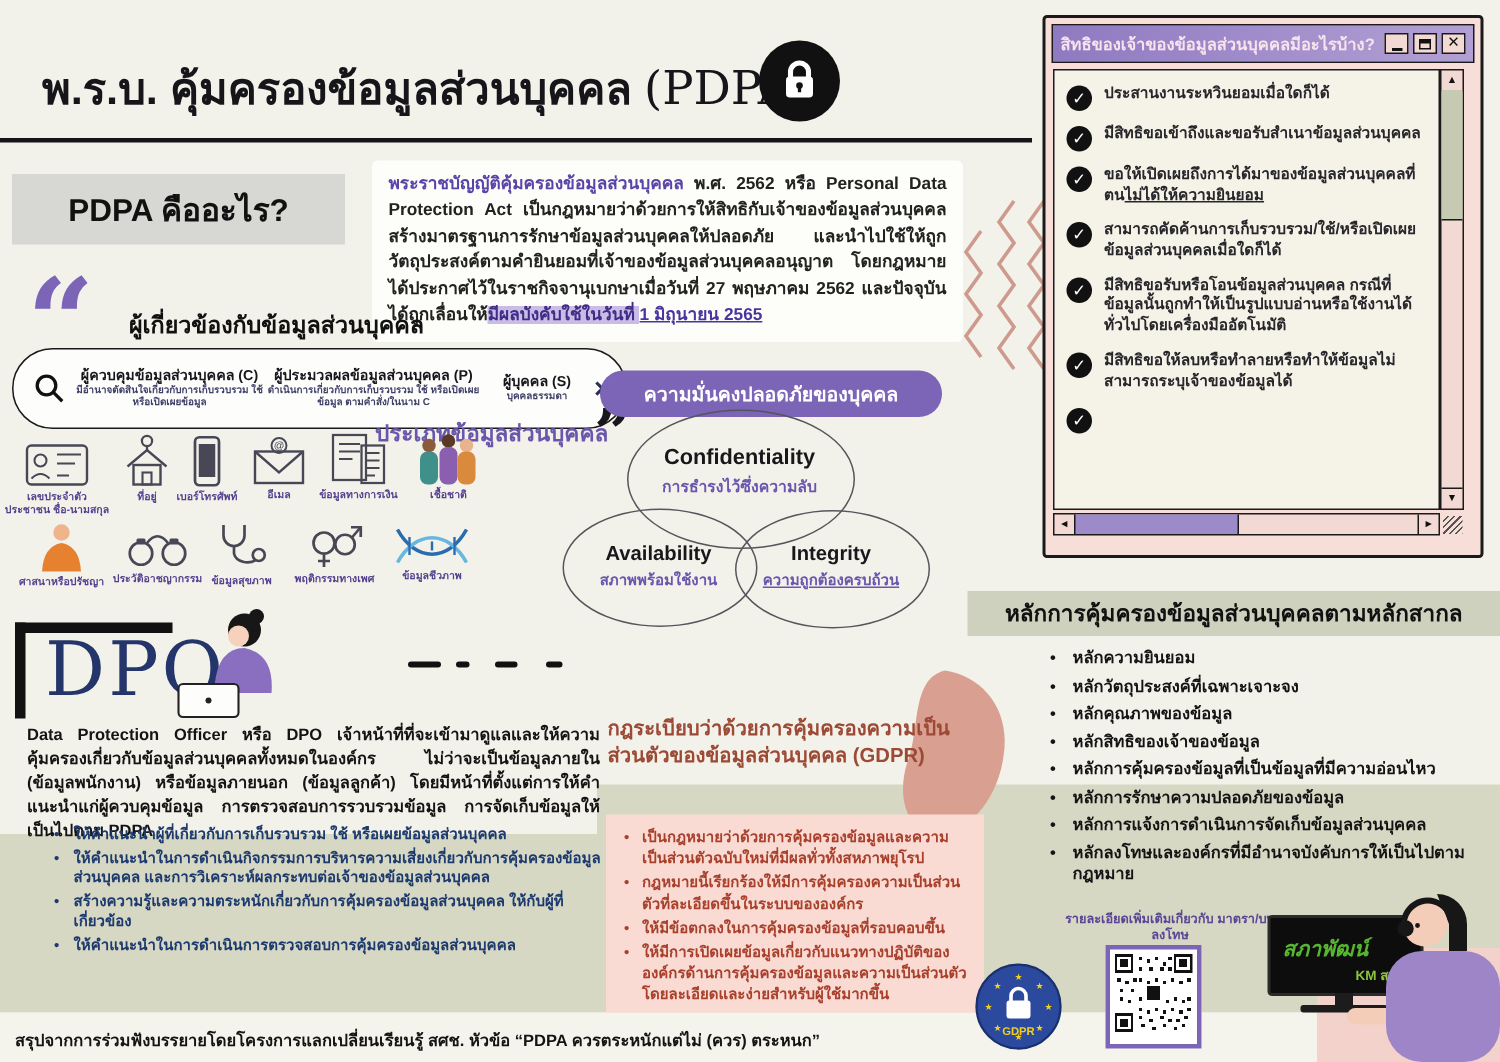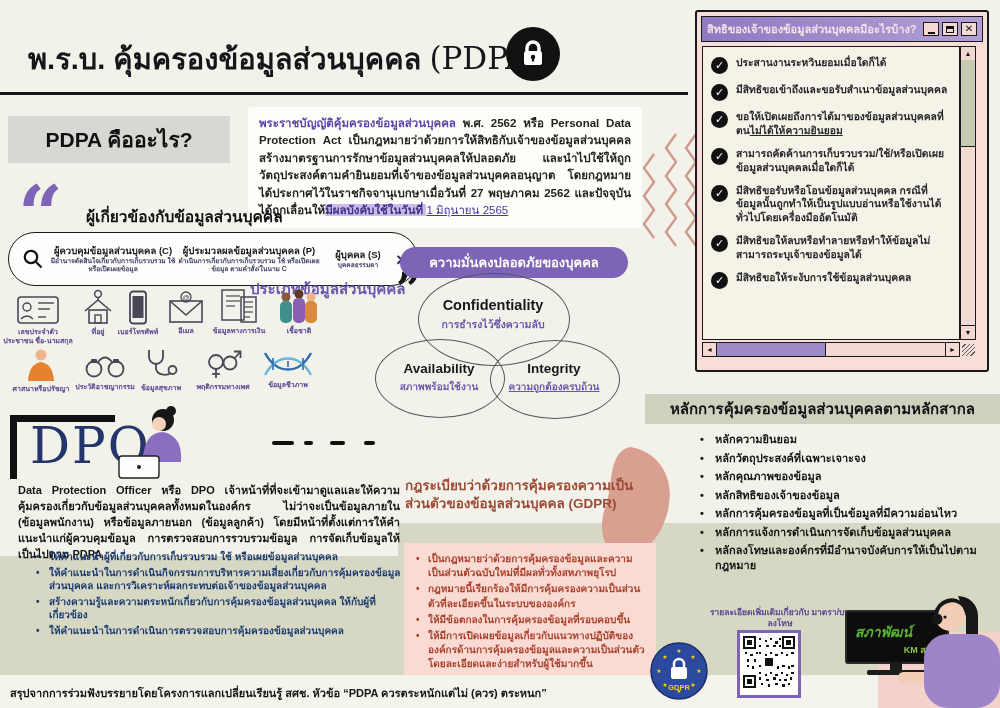--- a/index.html
+++ b/index.html
@@ -35,21 +35,21 @@
   .s-x{font-size:19px;font-weight:bold;color:#2b2f55;line-height:1;}
 
   
   .icon-item{position:absolute;transform:translateX(-50%);display:flex;flex-direction:column;align-items:center;text-align:center;}
   .icon-label{font-size:7px;font-weight:bold;color:#54418f;line-height:1.25;margin-top:3px;}
 
   
   .introbox{background:#fdfdf9;border-radius:4px;padding:8px 11px;font-size:11.5px;font-weight:600;color:#222;line-height:1.52;text-align:justify;}
   .introbox .lead{color:#5b44a8;font-weight:bold;}
   .introbox .hl{background:#c9bce7;color:#3f2d86;font-weight:bold;}
-  .introbox .datelink{color:#4a35a0;font-weight:normal;text-decoration:underline;}
+  .introbox .datelink{color:#4a35a0;font-weight:bold;text-decoration:underline;}
 
   
   .pill{background:#7c64b6;border-radius:17px;color:#fff;font-weight:bold;font-size:13px;display:flex;align-items:center;justify-content:center;}
   .venn{border:1.3px solid #55555c;border-radius:50%;background:transparent;}
   .venn-title{font-weight:bold;color:#18181c;transform:translateX(-50%);white-space:nowrap;}
   .venn-sub{font-weight:bold;color:#6a57ad;transform:translateX(-50%);white-space:nowrap;font-size:10px;}
 
   
   .dpo-word{font-family:"DejaVu Serif",serif;font-size:50px;color:#24356b;letter-spacing:2px;line-height:1;}
   .dash{background:#111;height:4px;border-radius:2px;}
@@ -369,21 +369,20 @@
       <div class="witem">
         <div class="wcheck">✓</div>
         <div class="wtext">มีสิทธิขอรับหรือโอนข้อมูลส่วนบุคคล กรณีที่ข้อมูลนั้นถูกทำให้เป็นรูปแบบอ่านหรือใช้งานได้ทั่วไปโดยเครื่องมืออัตโนมัติ</div>
       </div>
       <div class="witem">
         <div class="wcheck">✓</div>
         <div class="wtext">มีสิทธิขอให้ลบหรือทำลายหรือทำให้ข้อมูลไม่สามารถระบุเจ้าของข้อมูลได้</div>
       </div>
       <div class="witem">
         <div class="wcheck">✓</div>
-        <div class="wtext">มีสิทธิขอให้ระงับการใช้ข้อมูลส่วนบุคคล</div>
       </div>
     </div>
     <div class="vscroll">
       <div class="varrow">▲</div>
       <div class="vthumb"></div>
       <div class="varrow b">▼</div>
     </div>
     <div class="hscroll">
       <div class="harrow" style="left:0;border-right:1px solid #1a1a1a;">◄</div>
       <div class="hthumb"></div>
@@ -394,20 +393,21 @@
 
   <div class="abs pr-head" style="left:645px;top:394px;width:355px;height:30px;">
     <span>หลักการคุ้มครองข้อมูลส่วนบุคคลตามหลักสากล</span>
   </div>
   <ul class="abs pr-list" style="left:700px;top:432px;width:296px;">
     <li>หลักความยินยอม</li>
     <li>หลักวัตถุประสงค์ที่เฉพาะเจาะจง</li>
     <li>หลักคุณภาพของข้อมูล</li>
     <li>หลักสิทธิของเจ้าของข้อมูล</li>
     <li>หลักการคุ้มครองข้อมูลที่เป็นข้อมูลที่มีความอ่อนไหว</li>
+    <li>หลักการรักษาความปลอดภัยของข้อมูล</li>
     <li>หลักการแจ้งการดำเนินการจัดเก็บข้อมูลส่วนบุคคล</li>
     <li>หลักลงโทษและองค์กรที่มีอำนาจบังคับการให้เป็นไปตามกฎหมาย</li>
   </ul>
 
   <div class="abs qr-label" style="left:708px;top:607px;width:144px;">รายละเอียดเพิ่มเติมเกี่ยวกับ มาตรา/บทลงโทษ</div>
   <div class="abs qrframe" style="left:737px;top:630px;">
     <svg width="52" height="52" viewBox="0 0 29 29" shape-rendering="crispEdges">
       <rect x="0" y="0" width="29" height="29" fill="#fff"></rect>
       <rect x="0.5" y="0.5" width="6" height="6" fill="none" stroke="#111" stroke-width="1"></rect>
       <rect x="2" y="2" width="3" height="3" fill="#111"></rect>

